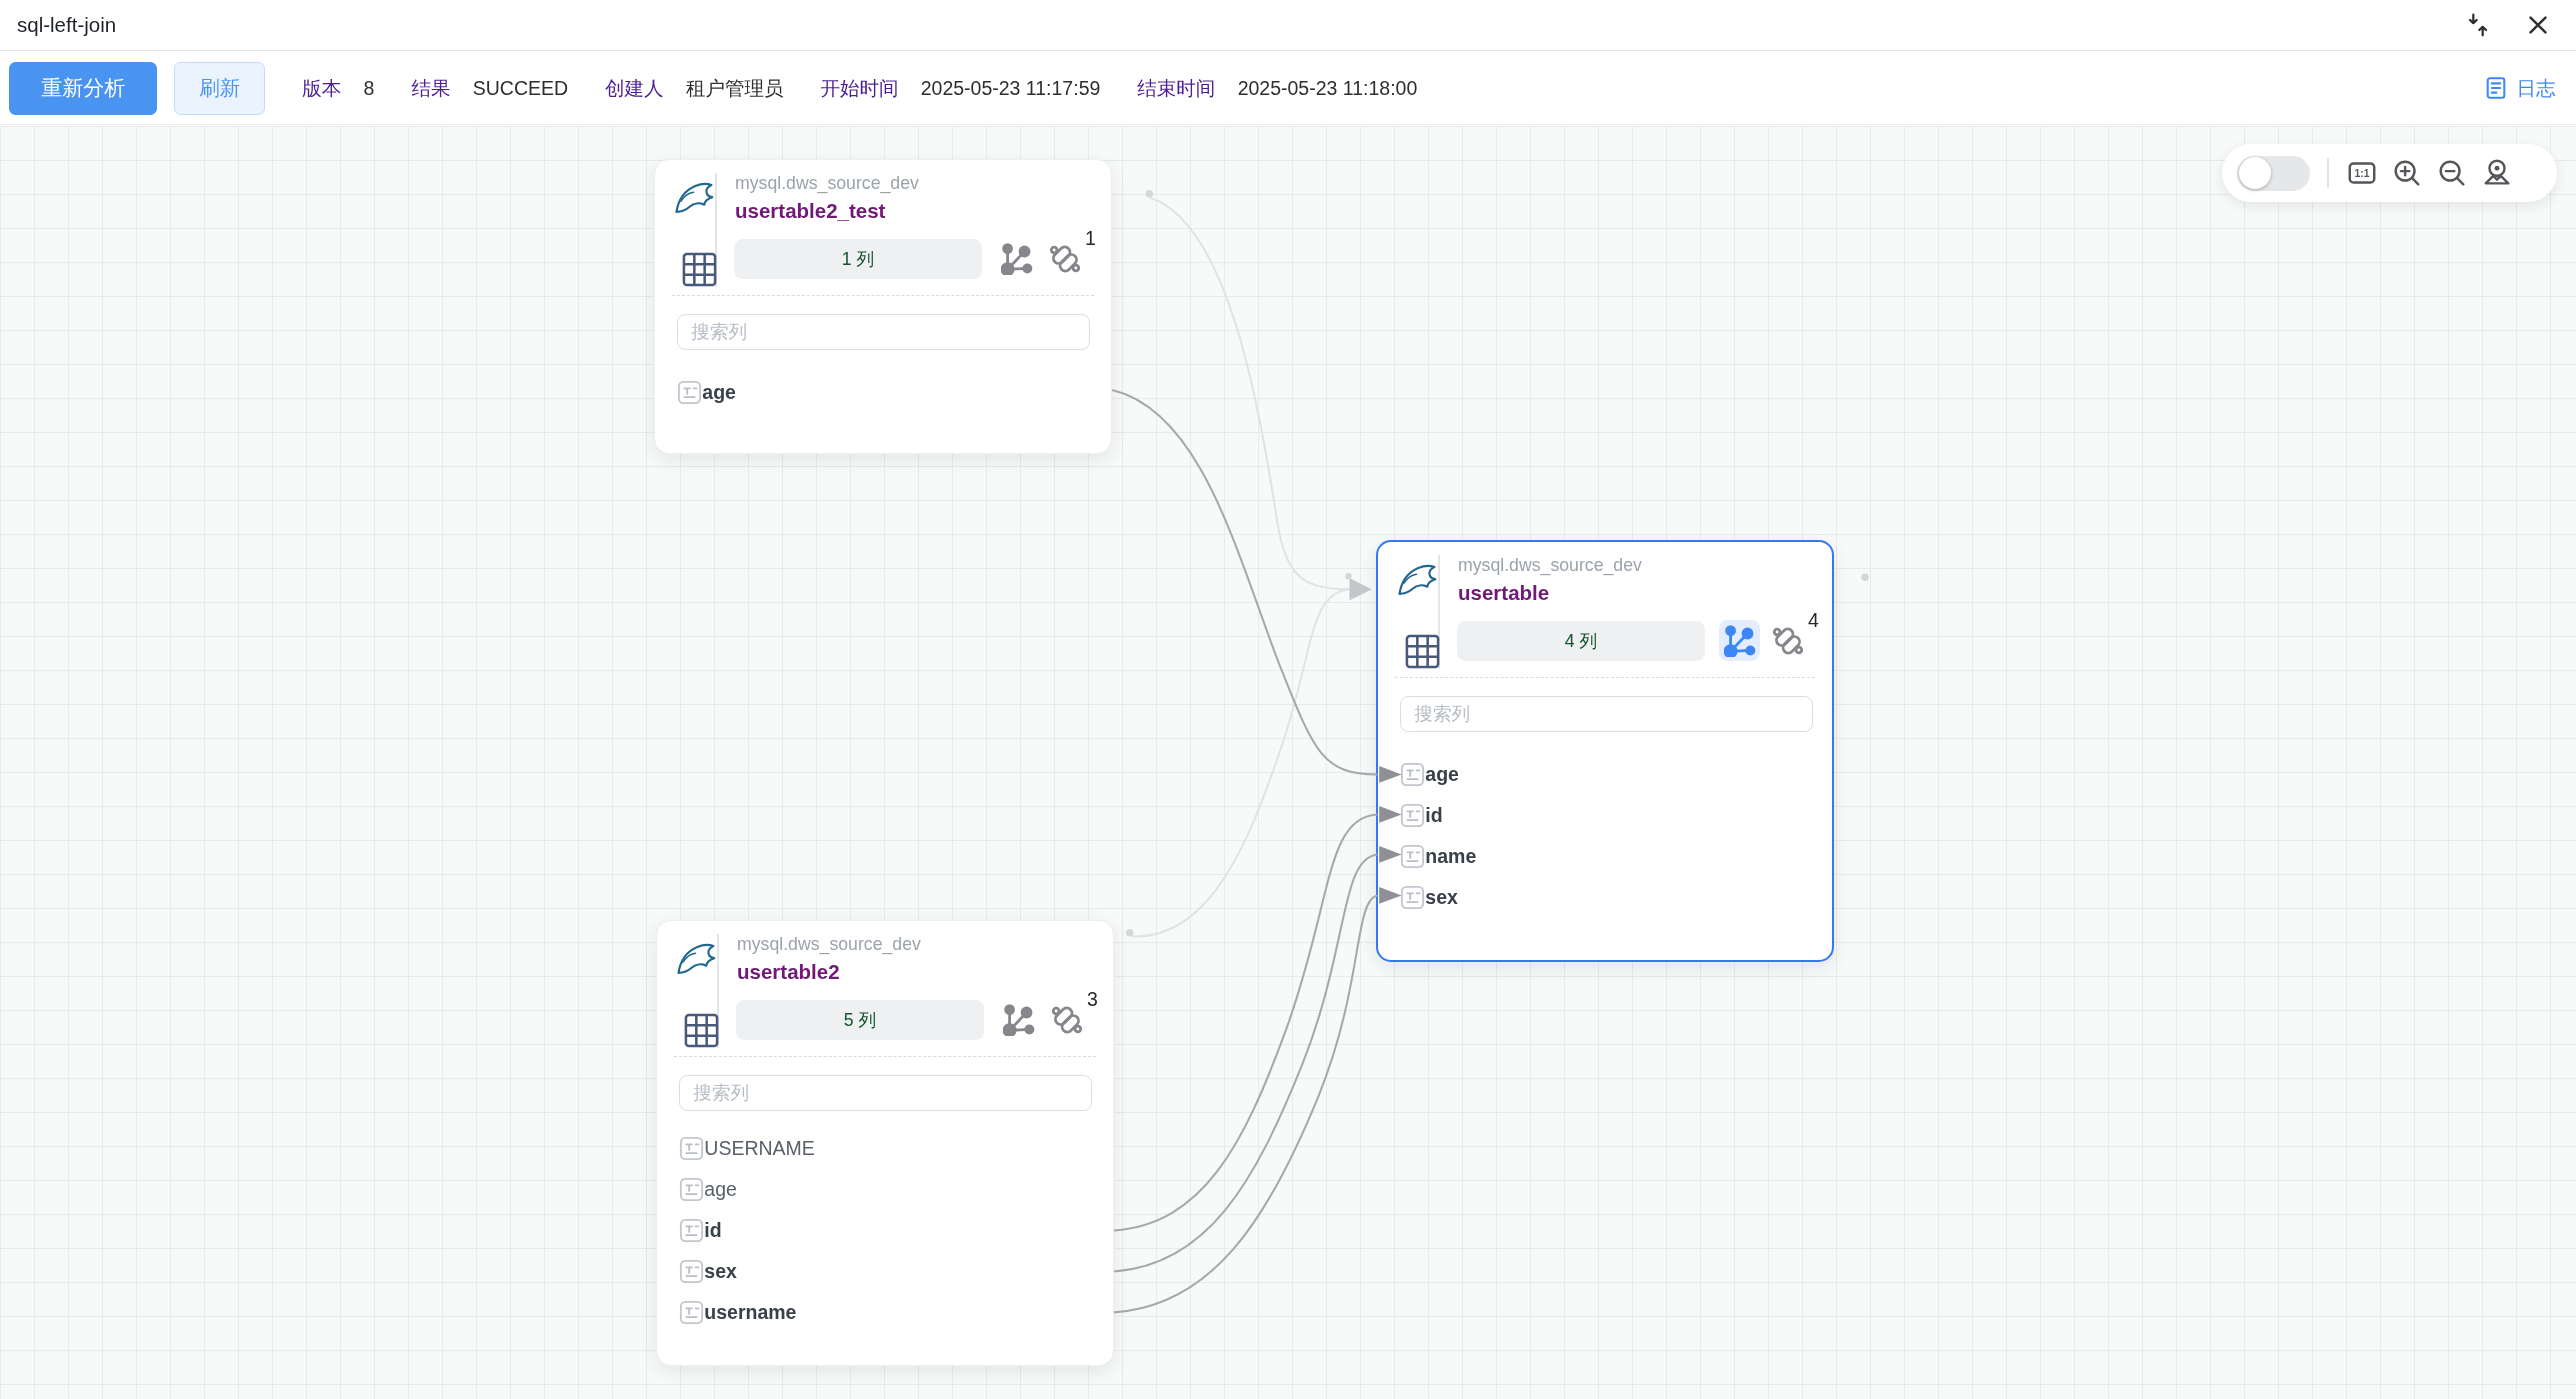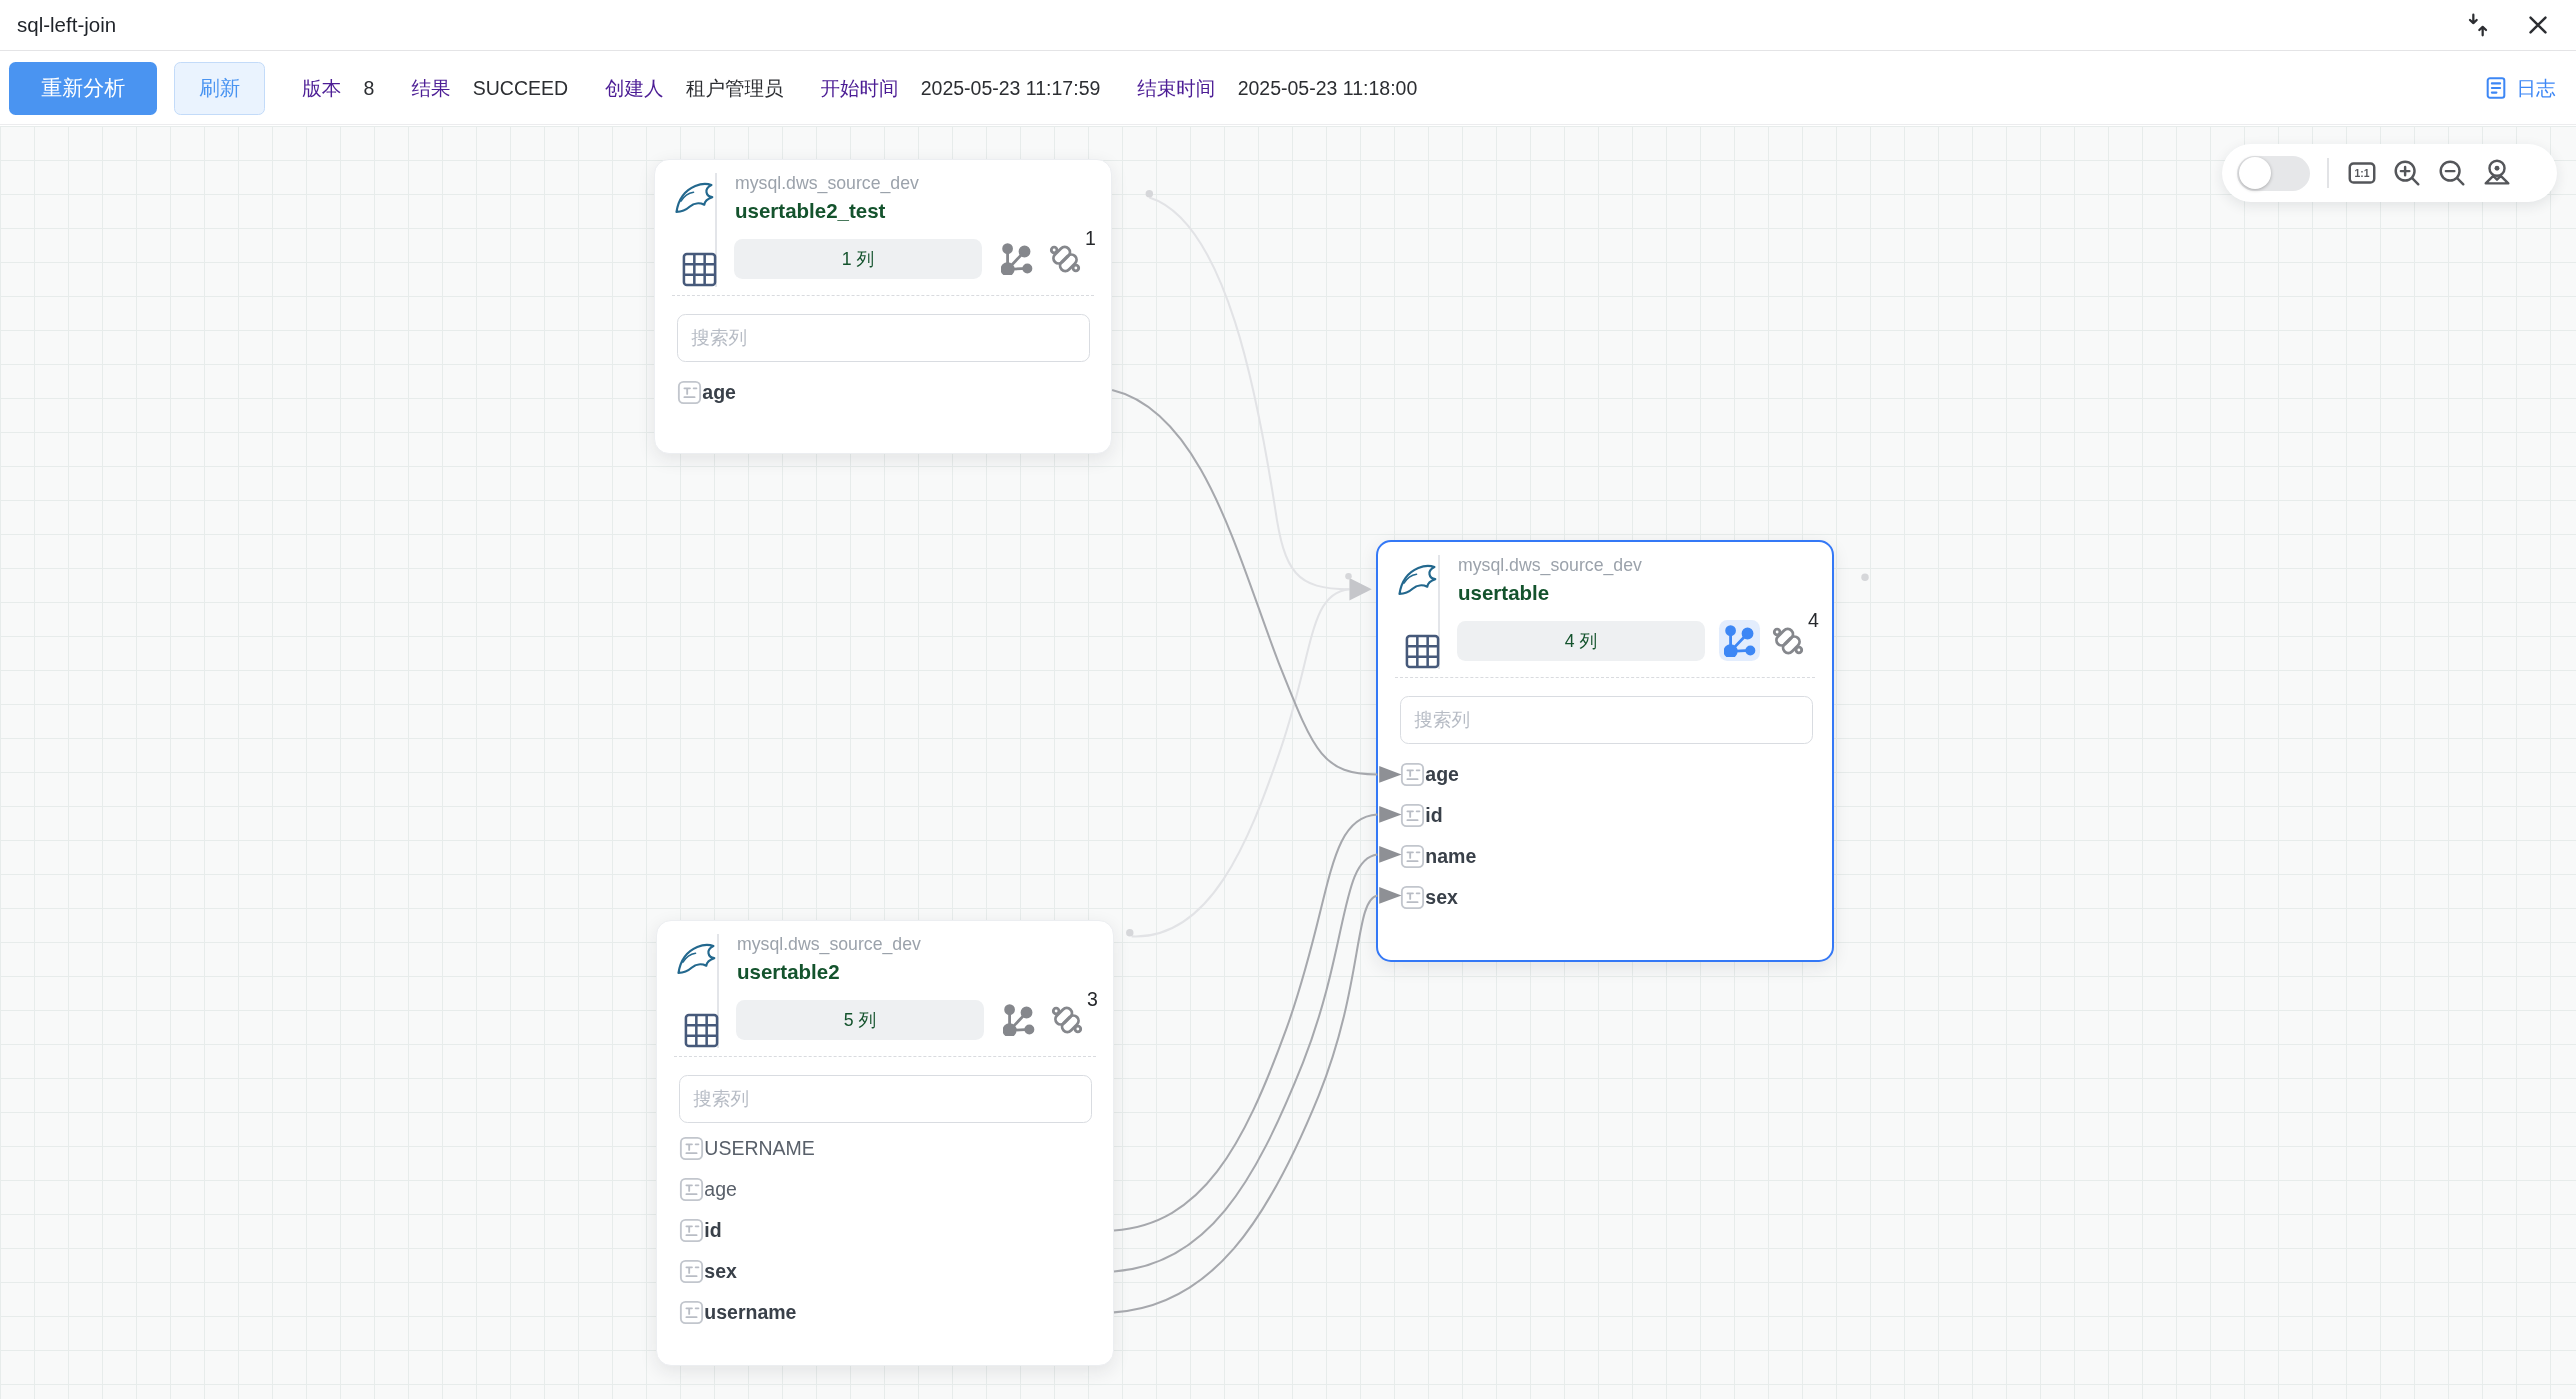--- a/index.html
+++ b/index.html
@@ -50,37 +50,37 @@
     border:0.9px solid #eceef1;box-shadow:0 5.6px 18.6px rgba(30,37,48,.09);
     box-sizing:border-box;z-index:2;
   }
   .node.selected{border:2.8px solid #3478f6;}
   .n1{left:654px;top:33px;width:458px;height:295px;}
   .n2{left:1376px;top:414px;width:458px;height:422px;}
   .n3{left:656px;top:794px;width:458px;height:446px;}
   .dolphin{position:absolute;left:17px;top:17px;}
   .vline{position:absolute;left:60px;top:13px;width:1.9px;height:114px;background:#e3e5e9;}
   .db{position:absolute;left:80px;top:13px;font-size:17.7px;color:#9ba2ab;}
-  .tname{position:absolute;left:80px;top:39px;font-size:20.5px;font-weight:bold;color:#14532d;}
+  .tname{position:absolute;left:80px;top:39px;font-size:20.5px;font-weight:bold;color:#701a75;}
   .gridicon{position:absolute;left:26px;top:91px;}
   .pill{
     position:absolute;left:79px;top:79px;width:248px;height:40px;border-radius:8.4px;
     background:#eef0f2;color:#14532d;font-size:17.7px;display:flex;align-items:center;justify-content:center;
     cursor:pointer;
   }
   .lin{
     position:absolute;left:341px;top:78px;width:41px;height:41px;border-radius:8.4px;
     display:flex;align-items:center;justify-content:center;cursor:pointer;
   }
   .lin.active{background:#e3edfd;}
   .chain{position:absolute;left:393px;top:82px;cursor:pointer;}
   .sup{position:absolute;left:430px;top:67px;font-size:19.5px;color:#26282c;}
   .dash{position:absolute;left:17px;right:17px;top:135px;border-top:1.9px dashed #d9dbdf;}
   .search{
-    position:absolute;left:22.3px;top:154px;width:413px;height:48px;box-sizing:border-box;
+    position:absolute;left:22.3px;top:154px;width:413px;height:36px;box-sizing:border-box;
     border:1.9px solid #d9dce1;border-radius:8.4px;padding:0 13px;font-size:18.6px;color:#333;
     font-family:Liberation Sans, sans-serif;background:#fff;outline:none;
   }
   .search::placeholder{color:#b7bcc5;}
   .cols{position:absolute;left:22.3px;right:22.3px;display:flex;flex-direction:column;}
   .cols.t228{top:212px;} .cols.t222{top:207px;}
   .colrow{height:41px;display:flex;align-items:center;cursor:pointer;}
   .colrow .cname{font-size:19.5px;color:#59606a;}
   .colrow.em .cname{font-weight:bold;color:#394049;}
   

